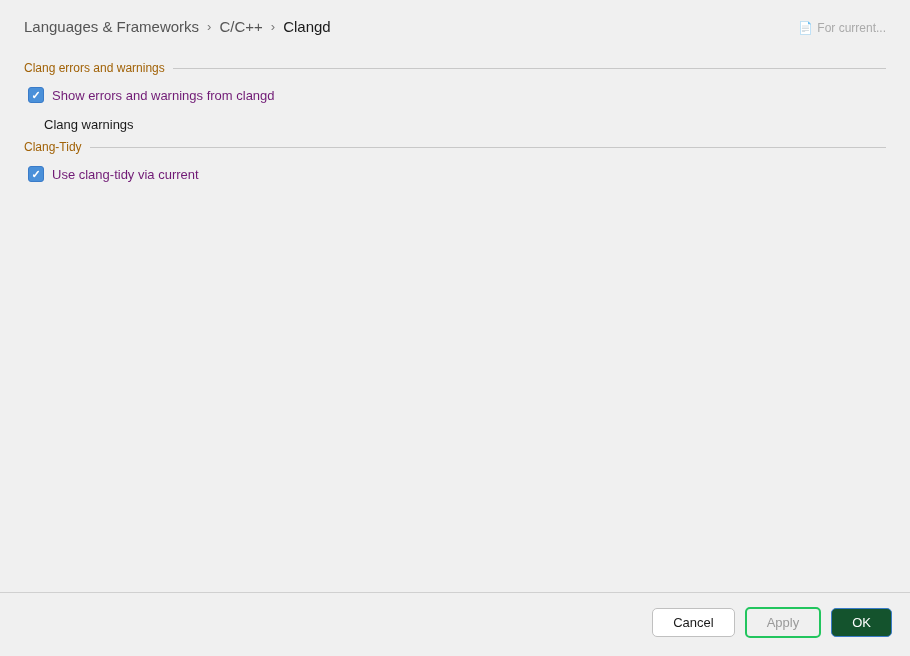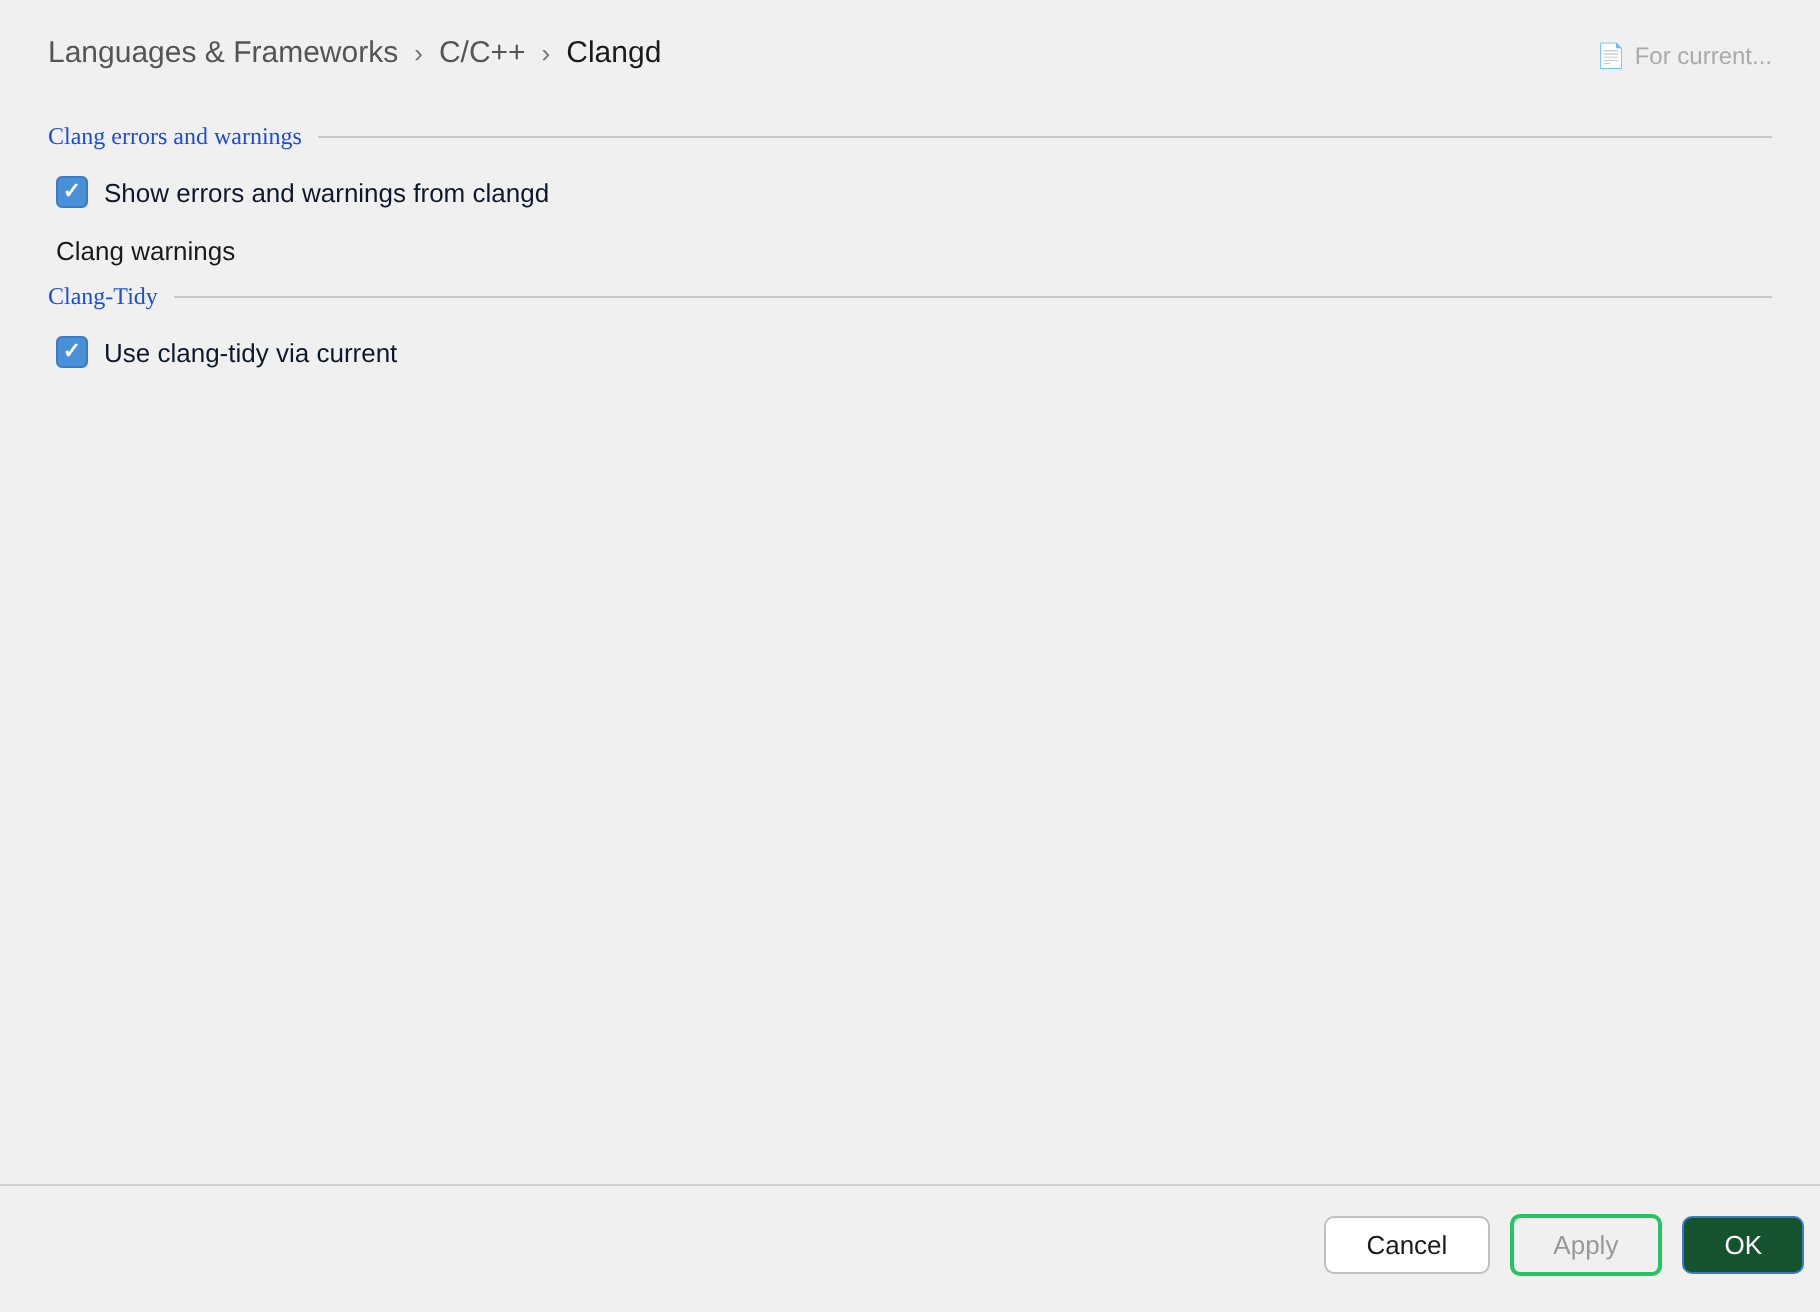--- a/index.html
+++ b/index.html
@@ -78,23 +78,22 @@
     .section-header {
       display: flex;
       align-items: center;
       gap: 8px;
       margin-bottom: 12px;
       margin-top: 8px;
     }
 
     .section-title {
       font-size: 12px;
-      color: #1d4ed8;
+      color: #a16207;
       white-space: nowrap;
-      font-family: Liberation Serif, serif;
     }
 
     .section-line {
       flex: 1;
       height: 1px;
       background: #c8c8c8;
     }
 
     
     .checkbox-row {
@@ -120,30 +119,30 @@
 
     .checkbox-check {
       color: white;
       font-size: 11px;
       font-weight: bold;
       line-height: 1;
     }
 
     .checkbox-label {
       font-size: 13px;
-      color: #0f172a;
+      color: #701a75;
     }
 
     
     .field-row {
       display: flex;
       align-items: center;
       gap: 16px;
       margin-bottom: 8px;
-      margin-left: 4px;
+      margin-left: 20px;
     }
 
     .field-label {
       font-size: 13px;
       color: #1a1a1a;
       min-width: 110px;
     }
 
     .field-input-wrap {
       flex: 1;
@@ -169,21 +168,21 @@
     .expand-icon {
       color: #888;
       font-size: 13px;
       cursor: pointer;
       flex-shrink: 0;
       margin-left: 4px;
     }
 
     
     .footer {
-      padding: 14px 8px 18px 24px;
+      padding: 14px 18px 18px 24px;
       display: flex;
       justify-content: flex-end;
       align-items: center;
       gap: 10px;
       border-top: 1px solid #d0d0d0;
       background: #f0f0f0;
     }
 
     .btn {
       padding: 6px 20px;

